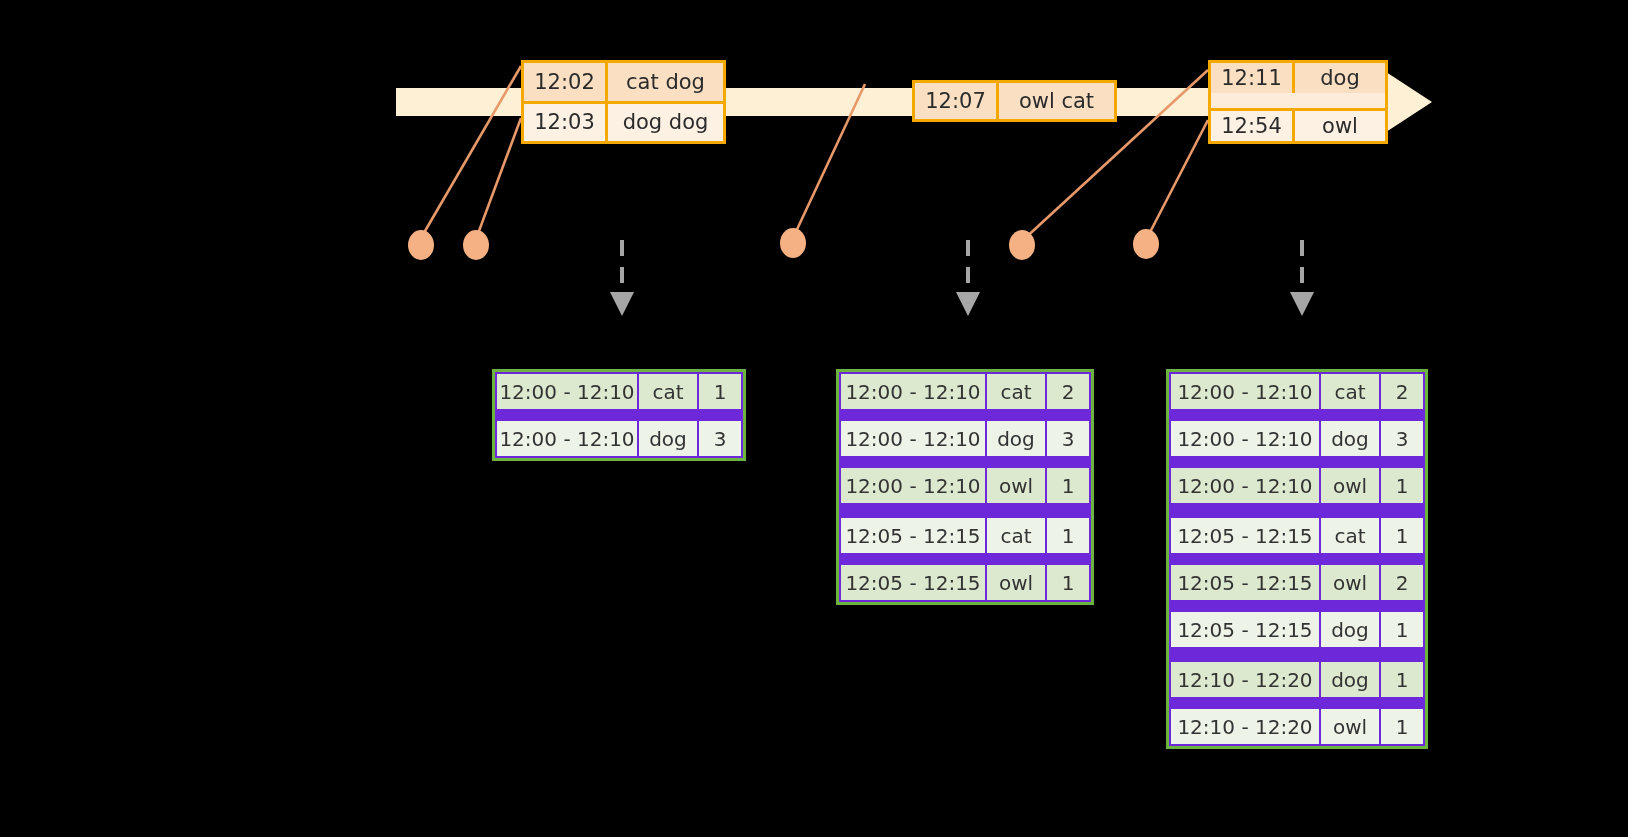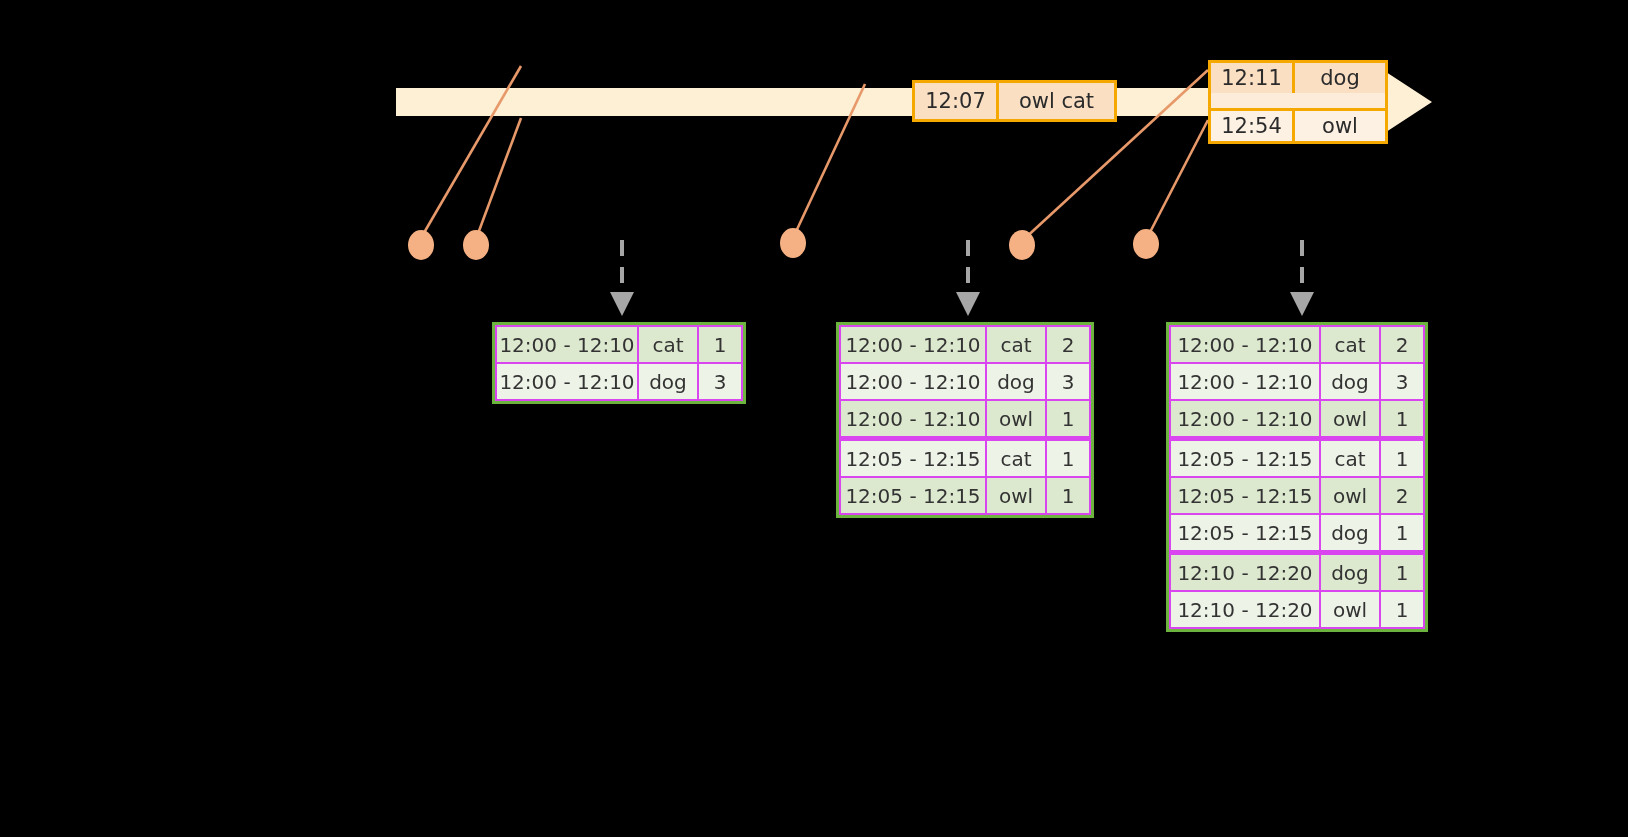--- a/index.html
+++ b/index.html
@@ -58,25 +58,26 @@
     box-sizing: border-box;
   }
   .event-cell.time { width: 84px; border-right: 3px solid #f5a800; }
   .event-cell.words { flex: 1 1 auto; }
 
   
   .result-table {
     position: absolute;
     border: 3px solid #6cb33f;
     box-sizing: border-box;
-    background: #d946ef;
+    background: #6d28d9;
     display: flex;
     flex-direction: column;
-    gap: 2px;
+    gap: 12px;
     padding: 2px;
+    margin-top: 47px;
   }
   .result-row {
     display: flex;
     flex-direction: row;
     gap: 2px;
     height: 35px;
   }
   .result-row.gap-top { margin-top: 3px; }
   .result-cell {
     display: flex;
@@ -141,20 +142,30 @@
         <line x1="968" y1="240" x2="968" y2="292" stroke-width="4" stroke-dasharray="16 11"></line>
         <path d="M 956 292 L 980 292 L 968 316 Z" stroke="none"></path>
       </g>
       <g>
         <line x1="1302" y1="240" x2="1302" y2="292" stroke-width="4" stroke-dasharray="16 11"></line>
         <path d="M 1290 292 L 1314 292 L 1302 316 Z" stroke="none"></path>
       </g>
     </g>
   </svg>
 
+  <div class="event-box" style="left:521px; top:60px; width:205px; height:84px;">
+    <div class="event-row shade-a">
+      <div class="event-cell time">12:02</div>
+      <div class="event-cell words">cat dog</div>
+    </div>
+    <div class="event-row shade-b">
+      <div class="event-cell time">12:03</div>
+      <div class="event-cell words">dog dog</div>
+    </div>
+  </div>
 
   <div class="event-box" style="left:912px; top:80px; width:205px; height:42px;">
     <div class="event-row shade-a">
       <div class="event-cell time">12:07</div>
       <div class="event-cell words">owl cat</div>
     </div>
   </div>
 
   <div class="event-box" style="left:1208px; top:60px; width:180px; height:84px;gap:15px;">
     <div class="event-row shade-a">

